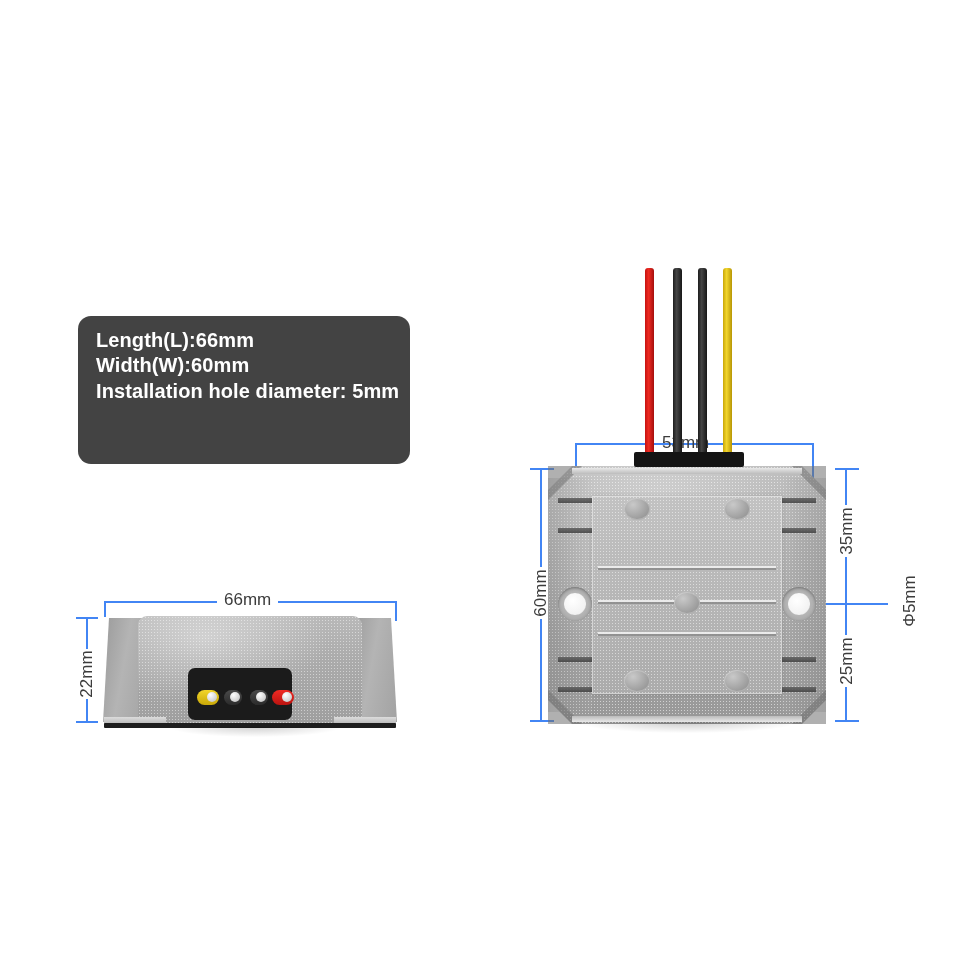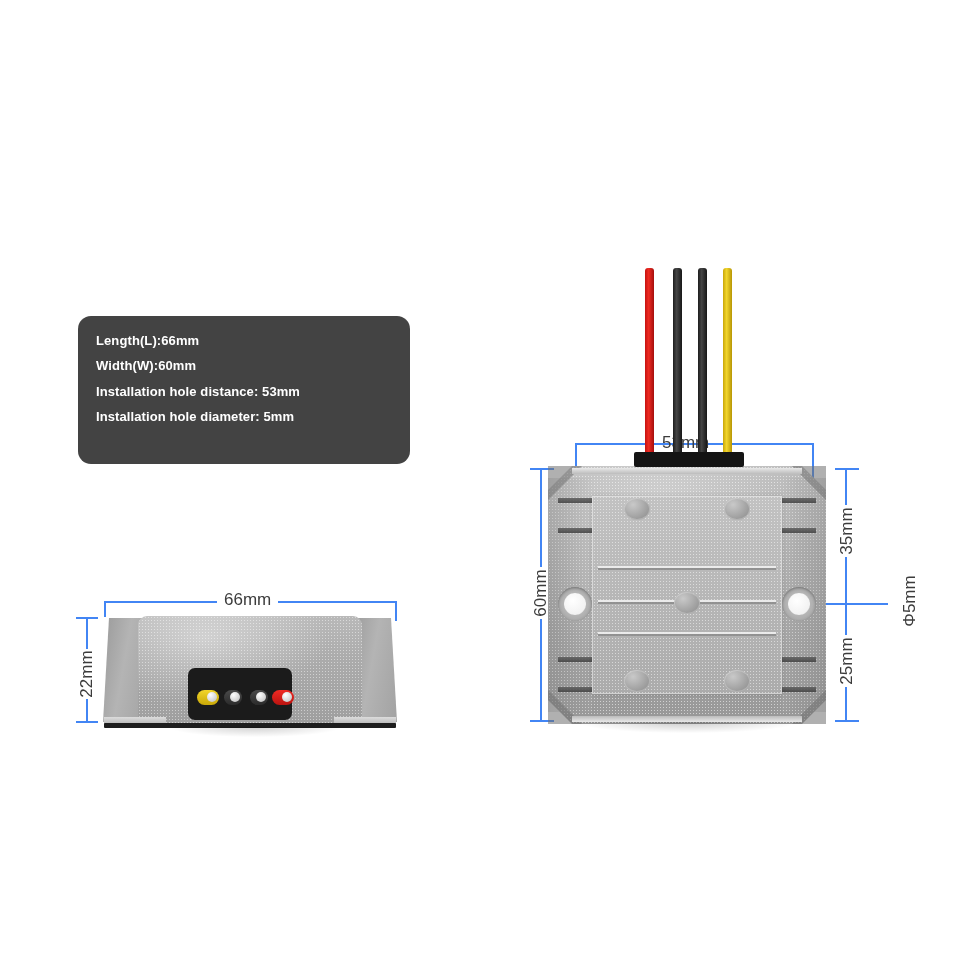--- a/index.html
+++ b/index.html
@@ -7,21 +7,21 @@
        font-family:"Liberation Sans","DejaVu Sans",sans-serif;}
   .stage{position:absolute;inset:0;width:960px;height:960px;}
 
   
   #info-box{
     position:absolute;left:78px;top:316px;width:332px;height:148px;
     background:#434343;border-radius:13px;
     box-sizing:border-box;padding:12px 0 0 18px;
   }
   #info-box .line{
-    color:#ffffff;font-size:13px;font-weight:bold;line-height:25.4px;
+    color:#ffffff;font-size:20px;font-weight:bold;line-height:25.4px;
     letter-spacing:.1px;white-space:pre;
   }
 
   
   .dim-h, .dim-v{position:absolute;}
   .dim-h{height:2px;background:#4285f4;}
   .dim-v{width:2px;background:#4285f4;}
   .tick-v{position:absolute;width:2px;background:#4285f4;}
   .tick-h{position:absolute;height:2px;background:#4285f4;}
   .dimlabel{position:absolute;color:#3c3c3c;font-size:17px;
@@ -184,21 +184,20 @@
   }
 </style>
 </head>
 <body>
 
 <div class="stage">
 
   <div id="info-box">
     <div class="line">Length(L):66mm</div>
     <div class="line">Width(W):60mm</div>
-    <div class="line">Installation hole distance: 53mm</div>
     <div class="line">Installation hole diameter: 5mm</div>
   </div>
 
   <div class="dim-h" style="left:104px;top:601px;width:293px;"></div>
   <div class="tick-v" style="left:104px;top:601px;height:16px;"></div>
   <div class="tick-v" style="left:395px;top:601px;height:20px;"></div>
   <div class="dimlabel" style="left:217px;top:590px;padding:0 7px;text-align:center;">66mm</div>
 
   <div class="dim-v" style="left:86px;top:617px;height:106px;"></div>
   <div class="tick-h" style="left:76px;top:617px;width:22px;"></div>

